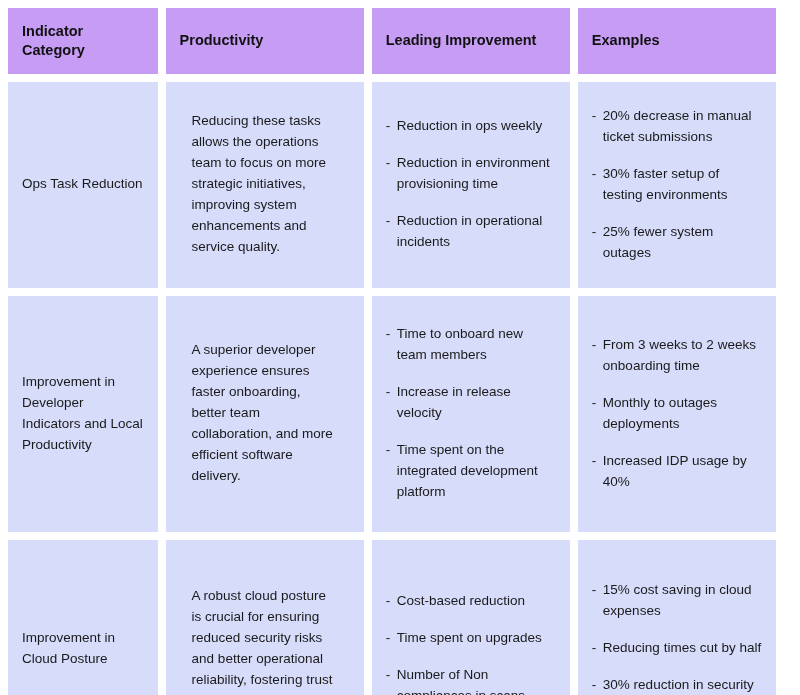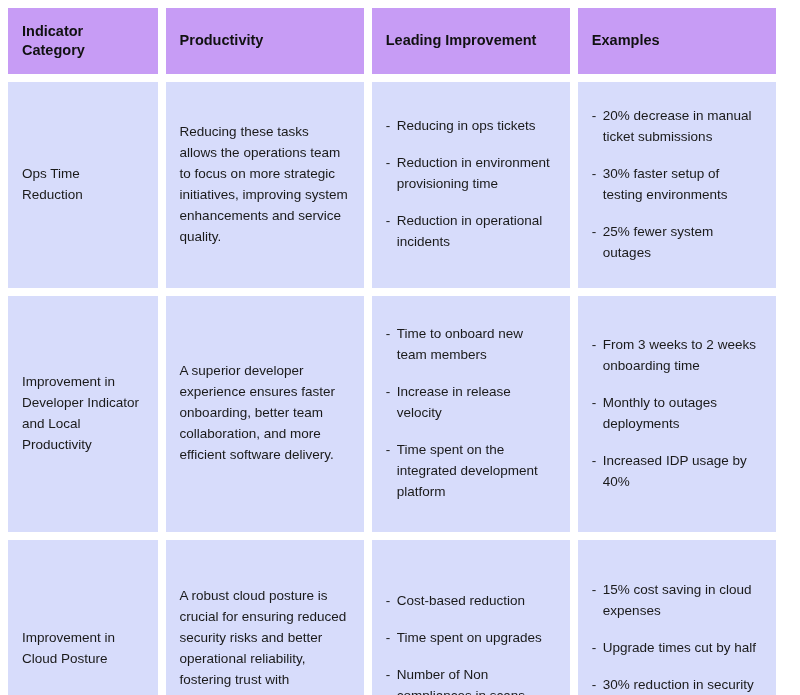--- a/index.html
+++ b/index.html
@@ -66,21 +66,21 @@
   }
   .bullet-list li:last-child {
     margin-bottom: 0;
   }
   .bullet-list li .dash {
     position: absolute;
     left: 0;
     top: 0;
   }
   .para {
-    margin: 0;
+    margin: 12px;
   }
   tr.row-ops td { height: 178px; }
   tr.row-dev td { height: 208px; }
   tr.row-cloud td { height: 190px; }
 </style>
 </head>
 <body>
 
 <div class="table-wrap">
   <table class="matrix">
@@ -94,42 +94,42 @@
       <tr>
         <th>Indicator Category</th>
         <th>Productivity</th>
         <th>Leading Improvement</th>
         <th>Examples</th>
       </tr>
     </thead>
     <tbody>
 
       <tr class="row-ops">
-        <td class="cat-cell">Ops Time Reduction</td>
+        <td class="cat-cell">Ops Task Reduction</td>
         <td>
           <p class="para">Reducing these tasks allows the operations team to focus on more strategic initiatives, improving system enhancements and service quality.</p>
         </td>
         <td>
           <ul class="bullet-list">
-            <li><span class="dash">-</span><span>Reducing in ops tickets</span></li>
+            <li><span class="dash">-</span><span>Reduction in ops weekly</span></li>
             <li><span class="dash">-</span><span>Reduction in environment provisioning time</span></li>
             <li><span class="dash">-</span><span>Reduction in operational incidents</span></li>
           </ul>
         </td>
         <td>
           <ul class="bullet-list">
             <li><span class="dash">-</span><span>20% decrease in manual ticket submissions</span></li>
             <li><span class="dash">-</span><span>30% faster setup of testing environments</span></li>
             <li><span class="dash">-</span><span>25% fewer system outages</span></li>
           </ul>
         </td>
       </tr>
 
       <tr class="row-dev">
-        <td class="cat-cell">Improvement in Developer Indicator and Local Productivity</td>
+        <td class="cat-cell">Improvement in Developer Indicators and Local Productivity</td>
         <td>
           <p class="para">A superior developer experience ensures faster onboarding, better team collaboration, and more efficient software delivery.</p>
         </td>
         <td>
           <ul class="bullet-list">
             <li><span class="dash">-</span><span>Time to onboard new team members</span></li>
             <li><span class="dash">-</span><span>Increase in release velocity</span></li>
             <li><span class="dash">-</span><span>Time spent on the integrated development platform</span></li>
           </ul>
         </td>
@@ -150,21 +150,21 @@
         <td>
           <ul class="bullet-list">
             <li><span class="dash">-</span><span>Cost-based reduction</span></li>
             <li><span class="dash">-</span><span>Time spent on upgrades</span></li>
             <li><span class="dash">-</span><span>Number of Non compliances in scans</span></li>
           </ul>
         </td>
         <td>
           <ul class="bullet-list">
             <li><span class="dash">-</span><span>15% cost saving in cloud expenses</span></li>
-            <li><span class="dash">-</span><span>Upgrade times cut by half</span></li>
+            <li><span class="dash">-</span><span>Reducing times cut by half</span></li>
             <li><span class="dash">-</span><span>30% reduction in security non-compliances</span></li>
           </ul>
         </td>
       </tr>
 
     </tbody>
   </table>
 </div>
 
 </body></html>

